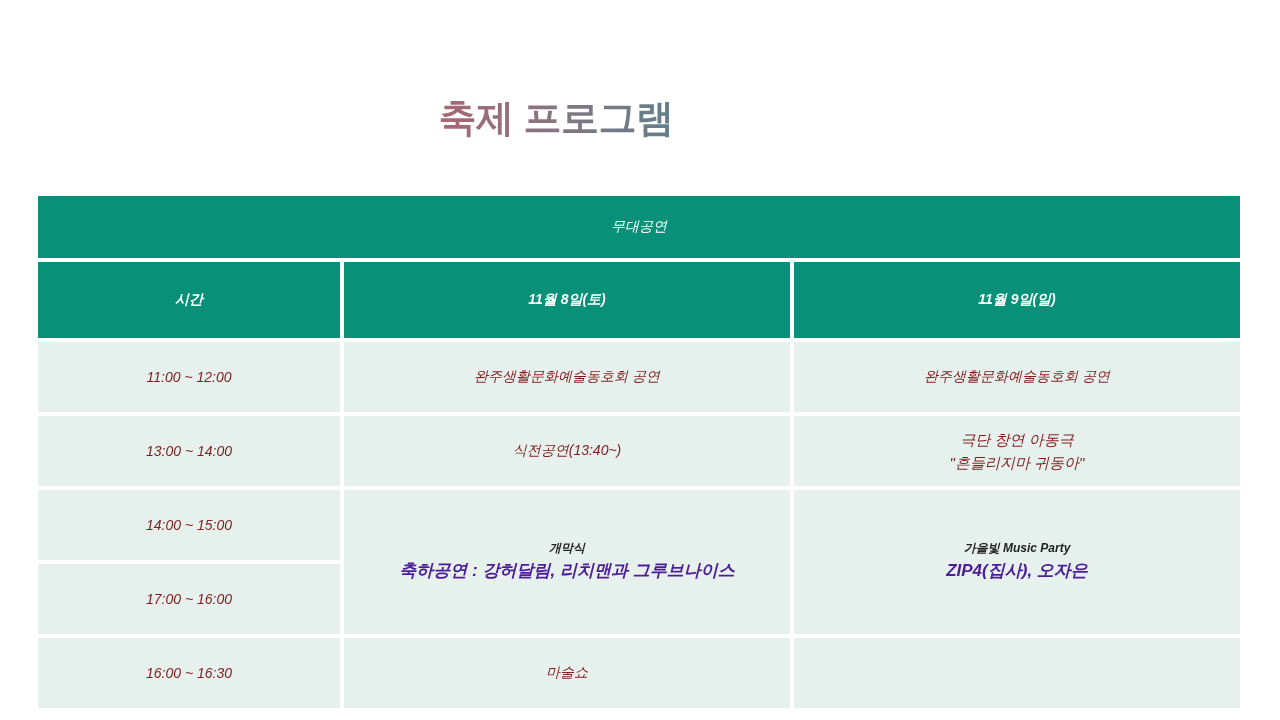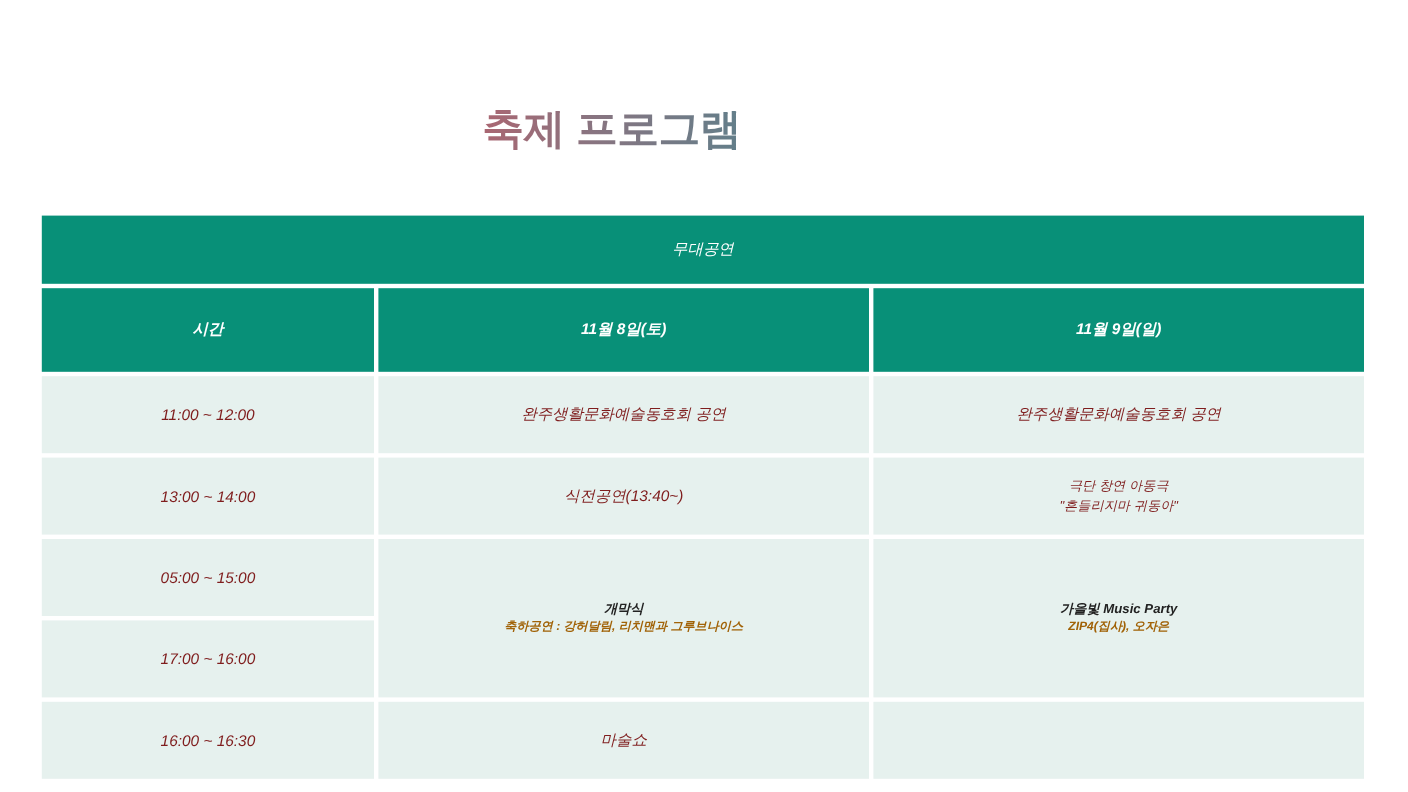--- a/index.html
+++ b/index.html
@@ -87,29 +87,29 @@
   }
 
   .cell-line-main {
     font-size: 12px;
     font-weight: bold;
     color: #222222;
     line-height: 1.5;
   }
 
   .cell-line-sub {
-    font-size: 11px;
+    font-size: 17px;
     font-weight: bold;
-    color: #a16207;
+    color: #4c1d95;
     line-height: 1.6;
   }
 
   .cell-two-line {
     line-height: 1.55;
-    font-size: 12px;
+    font-size: 15px;
   }
 
   .col-time  { width: 302px; }
   .col-day1  { width: 446px; }
   .col-day2  { width: 446px; }
 
   .nowrap { white-space: nowrap; }
 </style>
 </head>
 <body>
@@ -145,21 +145,21 @@
       <tr>
         <td class="cell">13:00 ~ 14:00</td>
         <td class="cell">식전공연(13:40~)</td>
         <td class="cell cell-two-line">
           <div>극단 창연 아동극</div>
           <div>"흔들리지마 귀동아"</div>
         </td>
       </tr>
 
       <tr>
-        <td class="cell">05:00 ~ 15:00</td>
+        <td class="cell">14:00 ~ 15:00</td>
         <td class="cell-merged" rowspan="2">
           <div class="cell-line-main nowrap">개막식</div>
           <div class="cell-line-sub nowrap">축하공연 : 강허달림, 리치맨과 그루브나이스</div>
         </td>
         <td class="cell-merged" rowspan="2">
           <div class="cell-line-main nowrap">가을빛 Music Party</div>
           <div class="cell-line-sub nowrap">ZIP4(집사), 오자은</div>
         </td>
       </tr>
 

